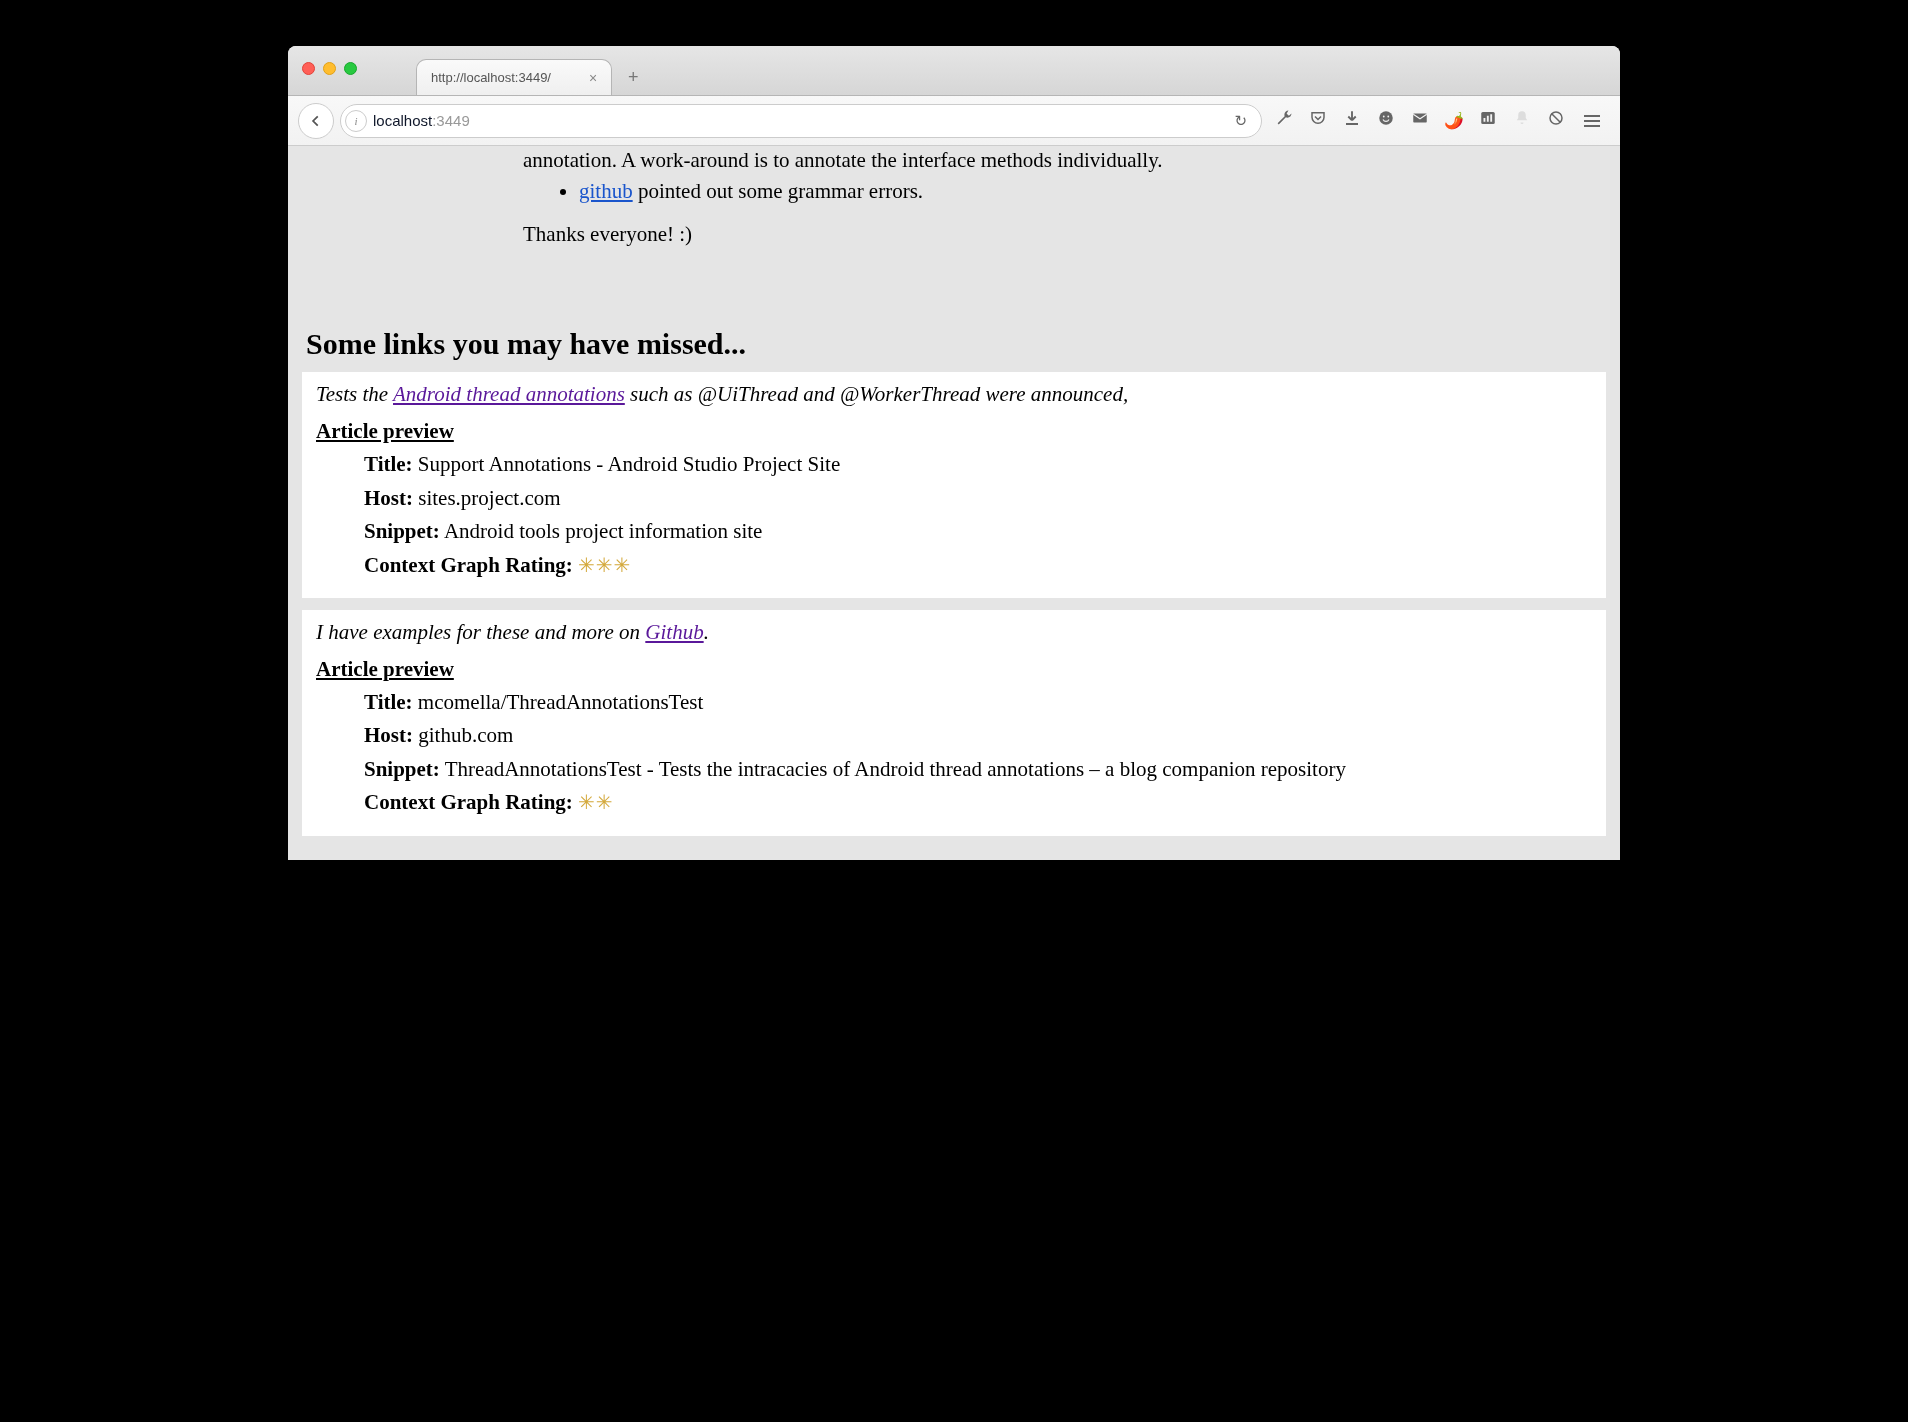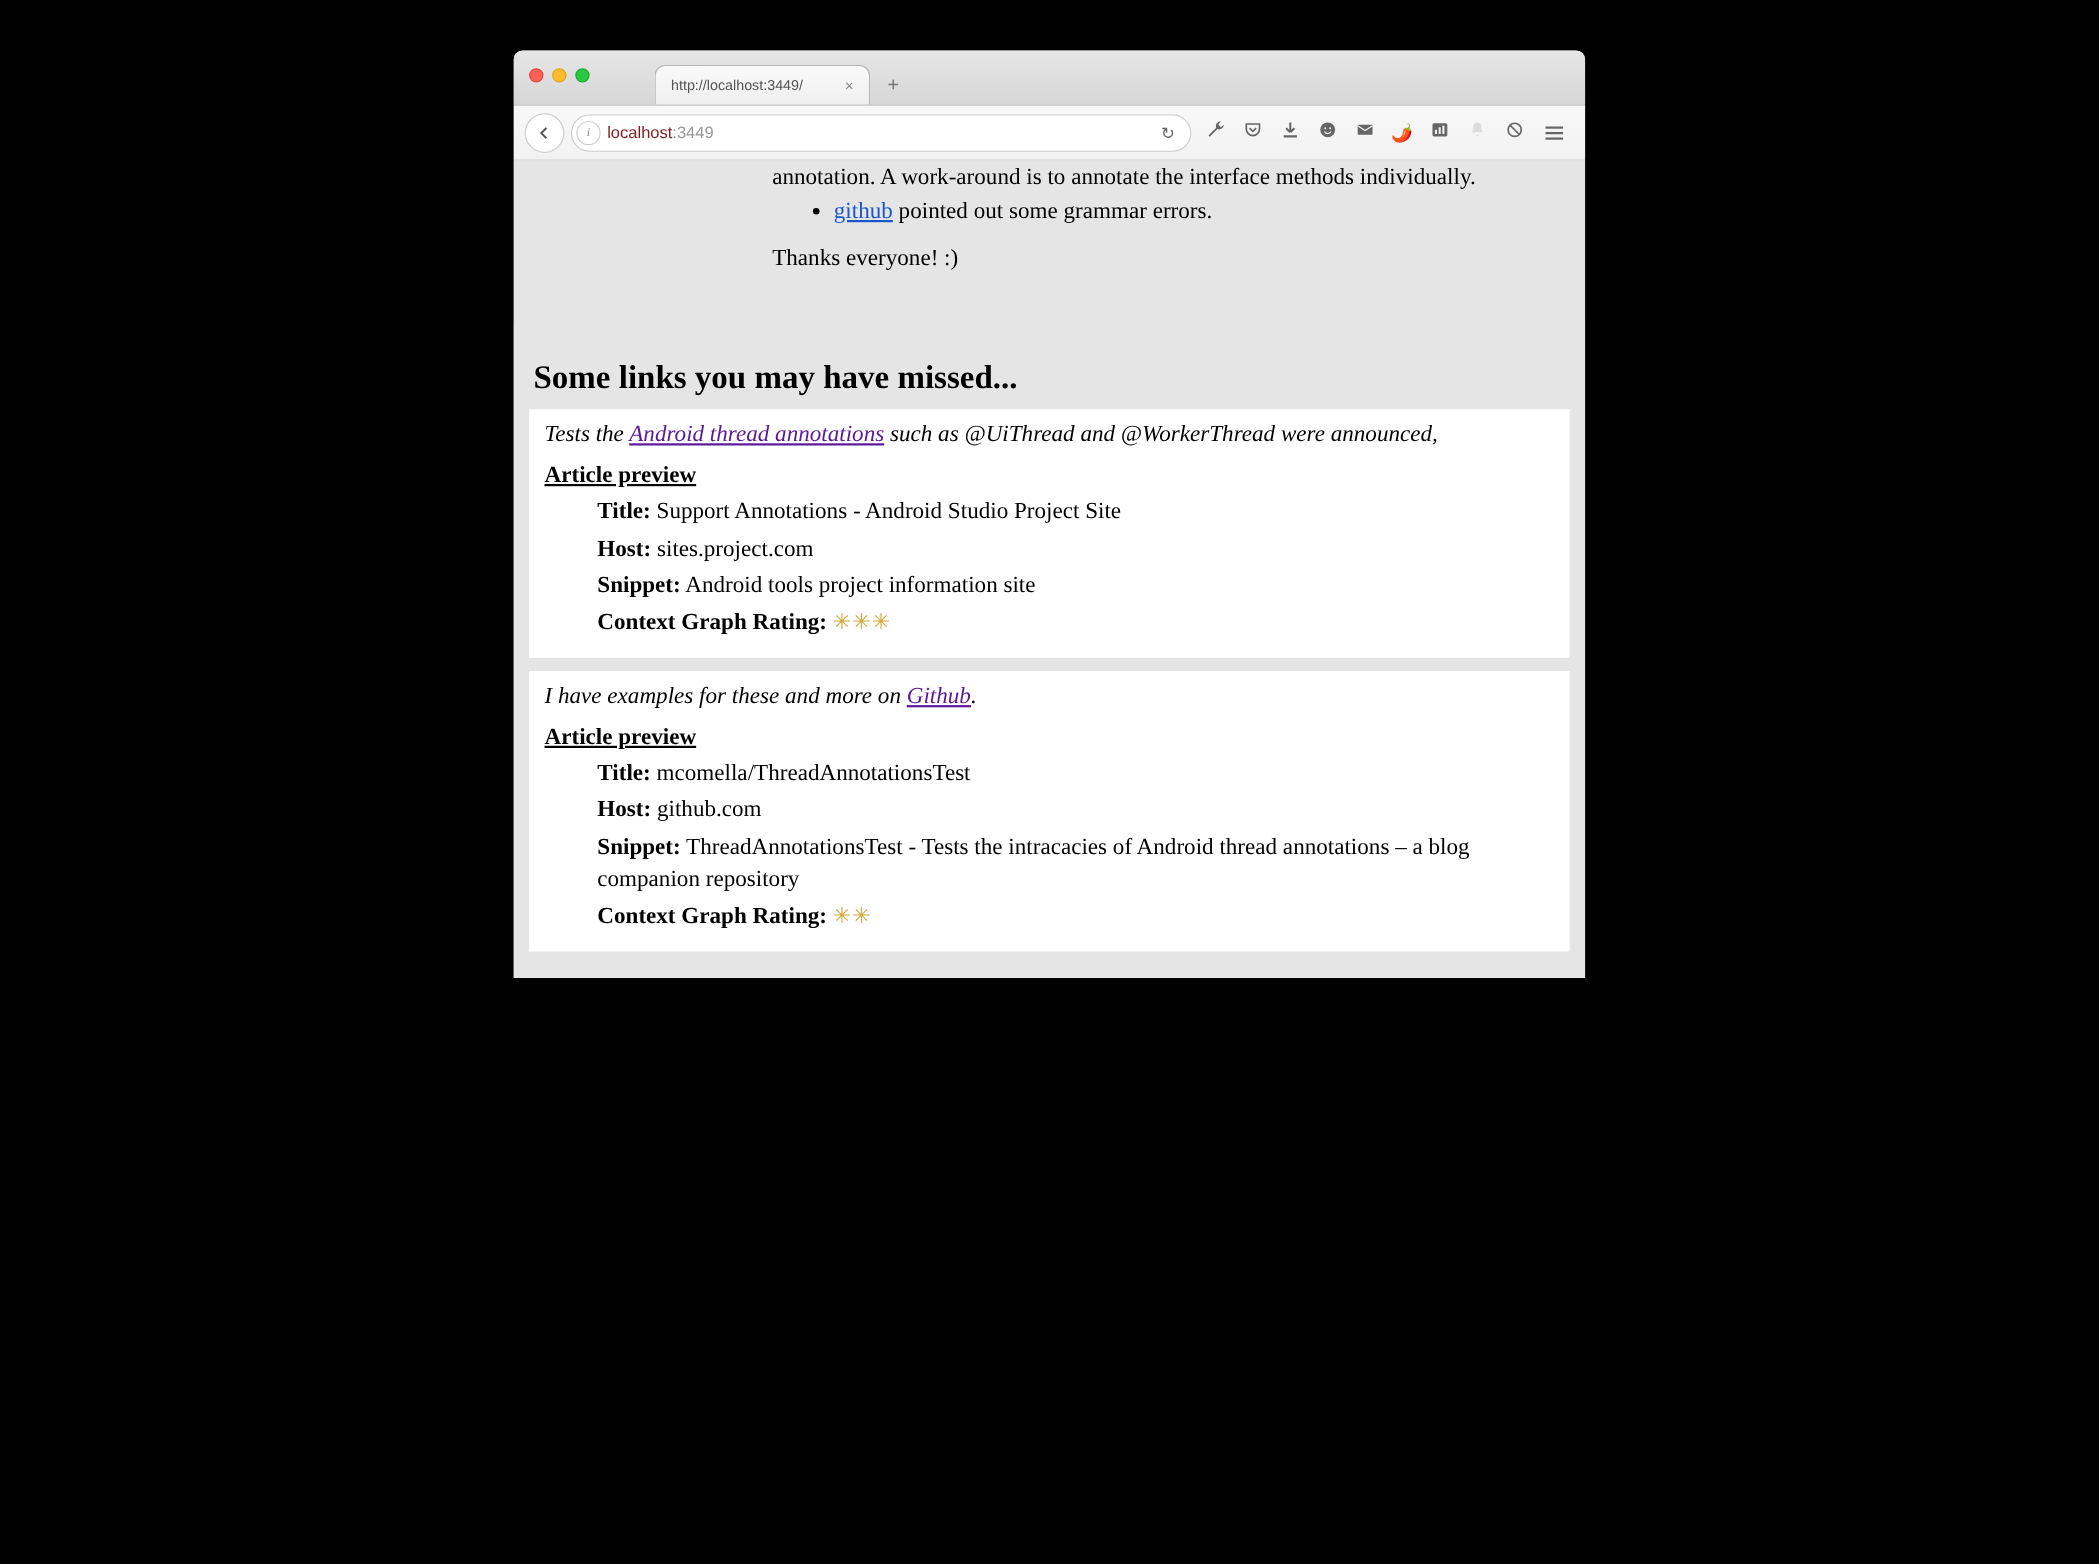--- a/index.html
+++ b/index.html
@@ -6,21 +6,21 @@
   body {
     margin: 0;
     background: #000;
     font-family: Georgia, "Times New Roman", serif;
     display: flex;
     justify-content: center;
     align-items: flex-start;
     min-height: 1422px;
   }
   .window {
-    width: 974px;
+    width: 1332px;
     margin-top: 46px;
     background: #fff;
     border-radius: 8px 8px 0 0;
     box-shadow: 0 20px 60px rgba(0,0,0,0.7);
     overflow: hidden;
   }
   .titlebar {
     height: 50px;
     background: linear-gradient(#e6e6e6, #d6d6d6);
     border-bottom: 1px solid #b5b5b5;
@@ -94,21 +94,21 @@
   .site-id {
     width: 22px; height: 22px;
     border-radius: 50%;
     border: 1px solid #ccc;
     display: flex; align-items: center; justify-content: center;
     font-size: 11px; color: #888;
     font-family: Georgia, serif;
     font-style: italic;
   }
   .url-text { flex: 1; font-size: 15px; color: #999; }
-  .url-text .host { color: #7f1d1d; }
+  .url-text .host { color: #0f172a; }
   .url-reload { color: #666; font-size: 15px; padding: 0 6px; }
   .tool-icons { display: flex; align-items: center; gap: 14px; padding: 0 6px; }
   .tool-icons span, .tool-icons svg { color: #666; font-size: 18px; width: 20px; text-align: center; }
   .hamburger { display: flex; flex-direction: column; gap: 3px; padding: 4px; }
   .hamburger div { width: 16px; height: 2px; background: #666; }
 
   .viewport { background: #e5e5e5; min-height: 690px; font-size: 21px; color: #000; }
   .content-top { padding: 0 70px 30px 235px; }
   .content-top .fragment { line-height: 1.4; }
   .content-top ul { margin: 4px 0 14px 0; padding-left: 56px; }

